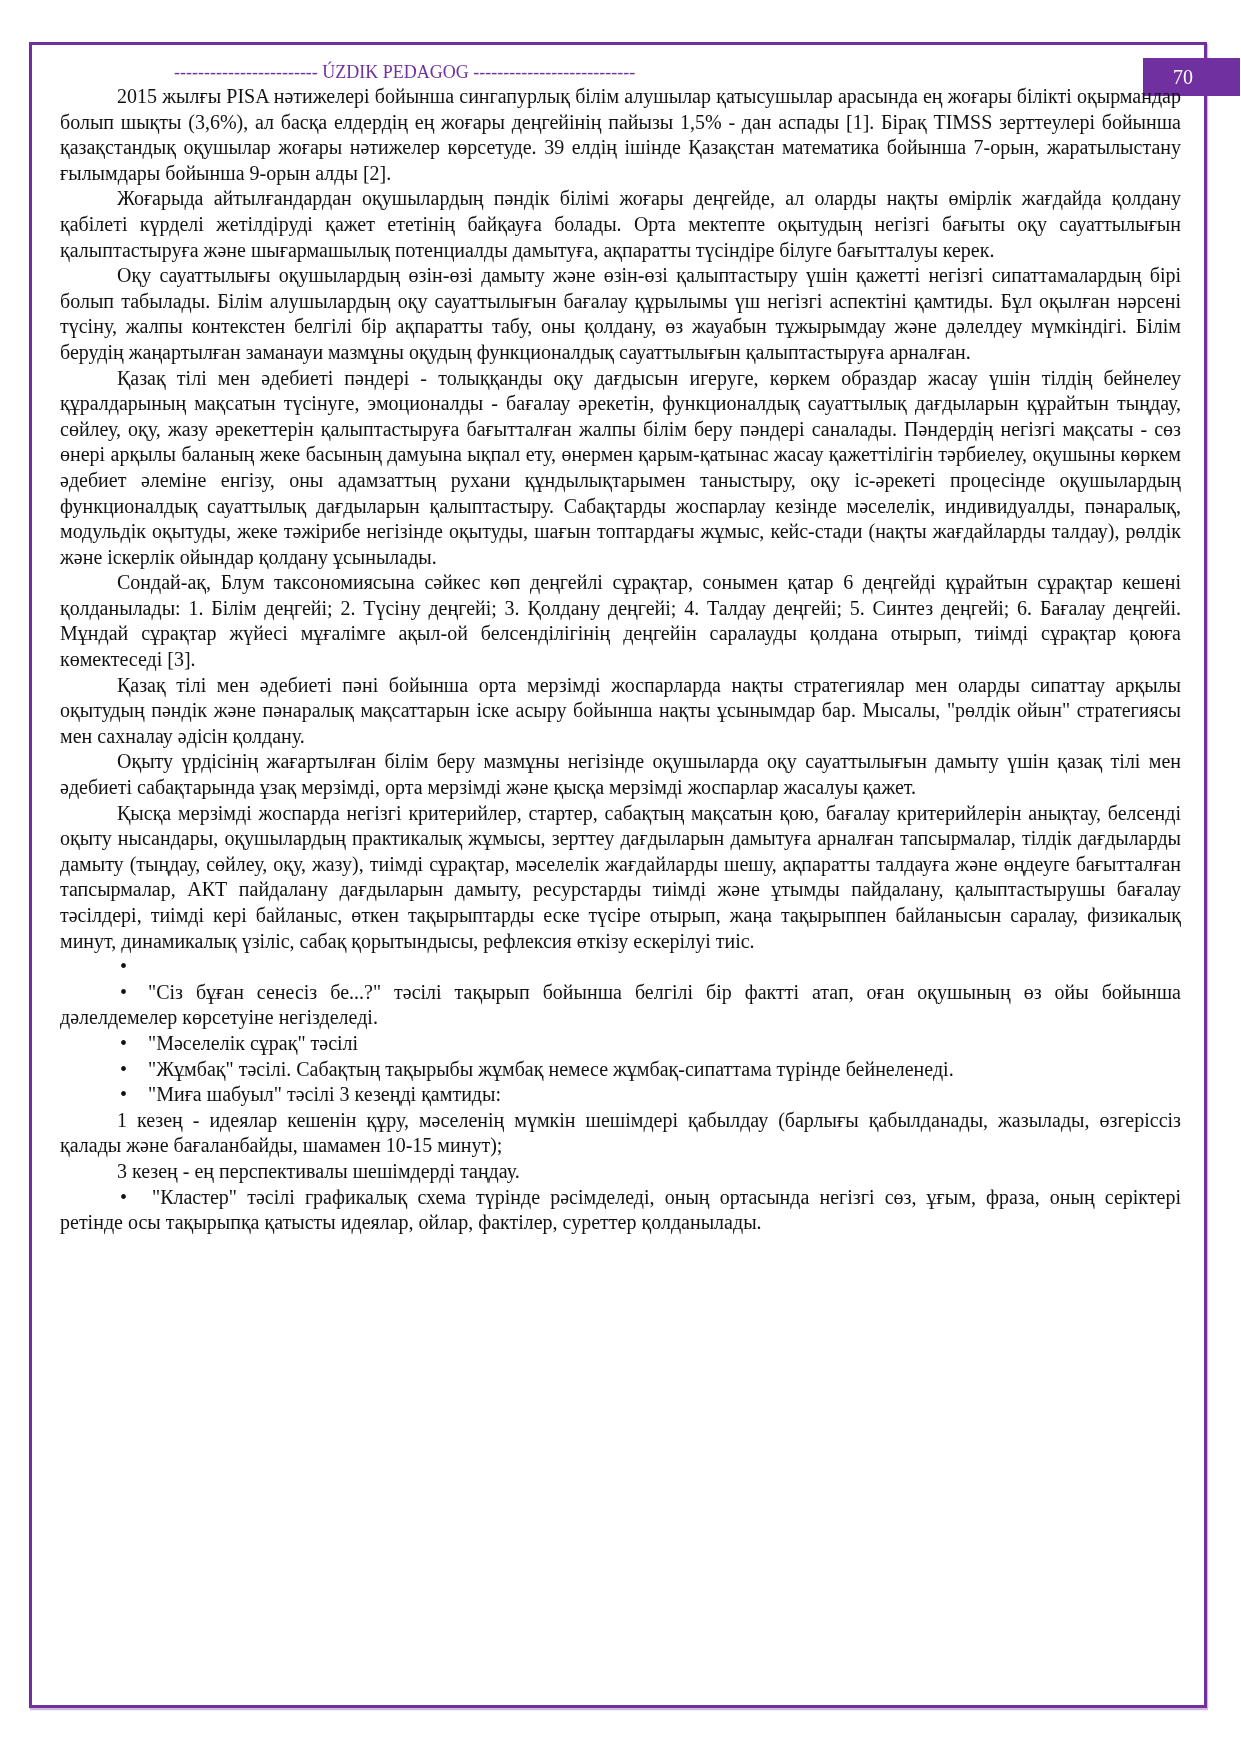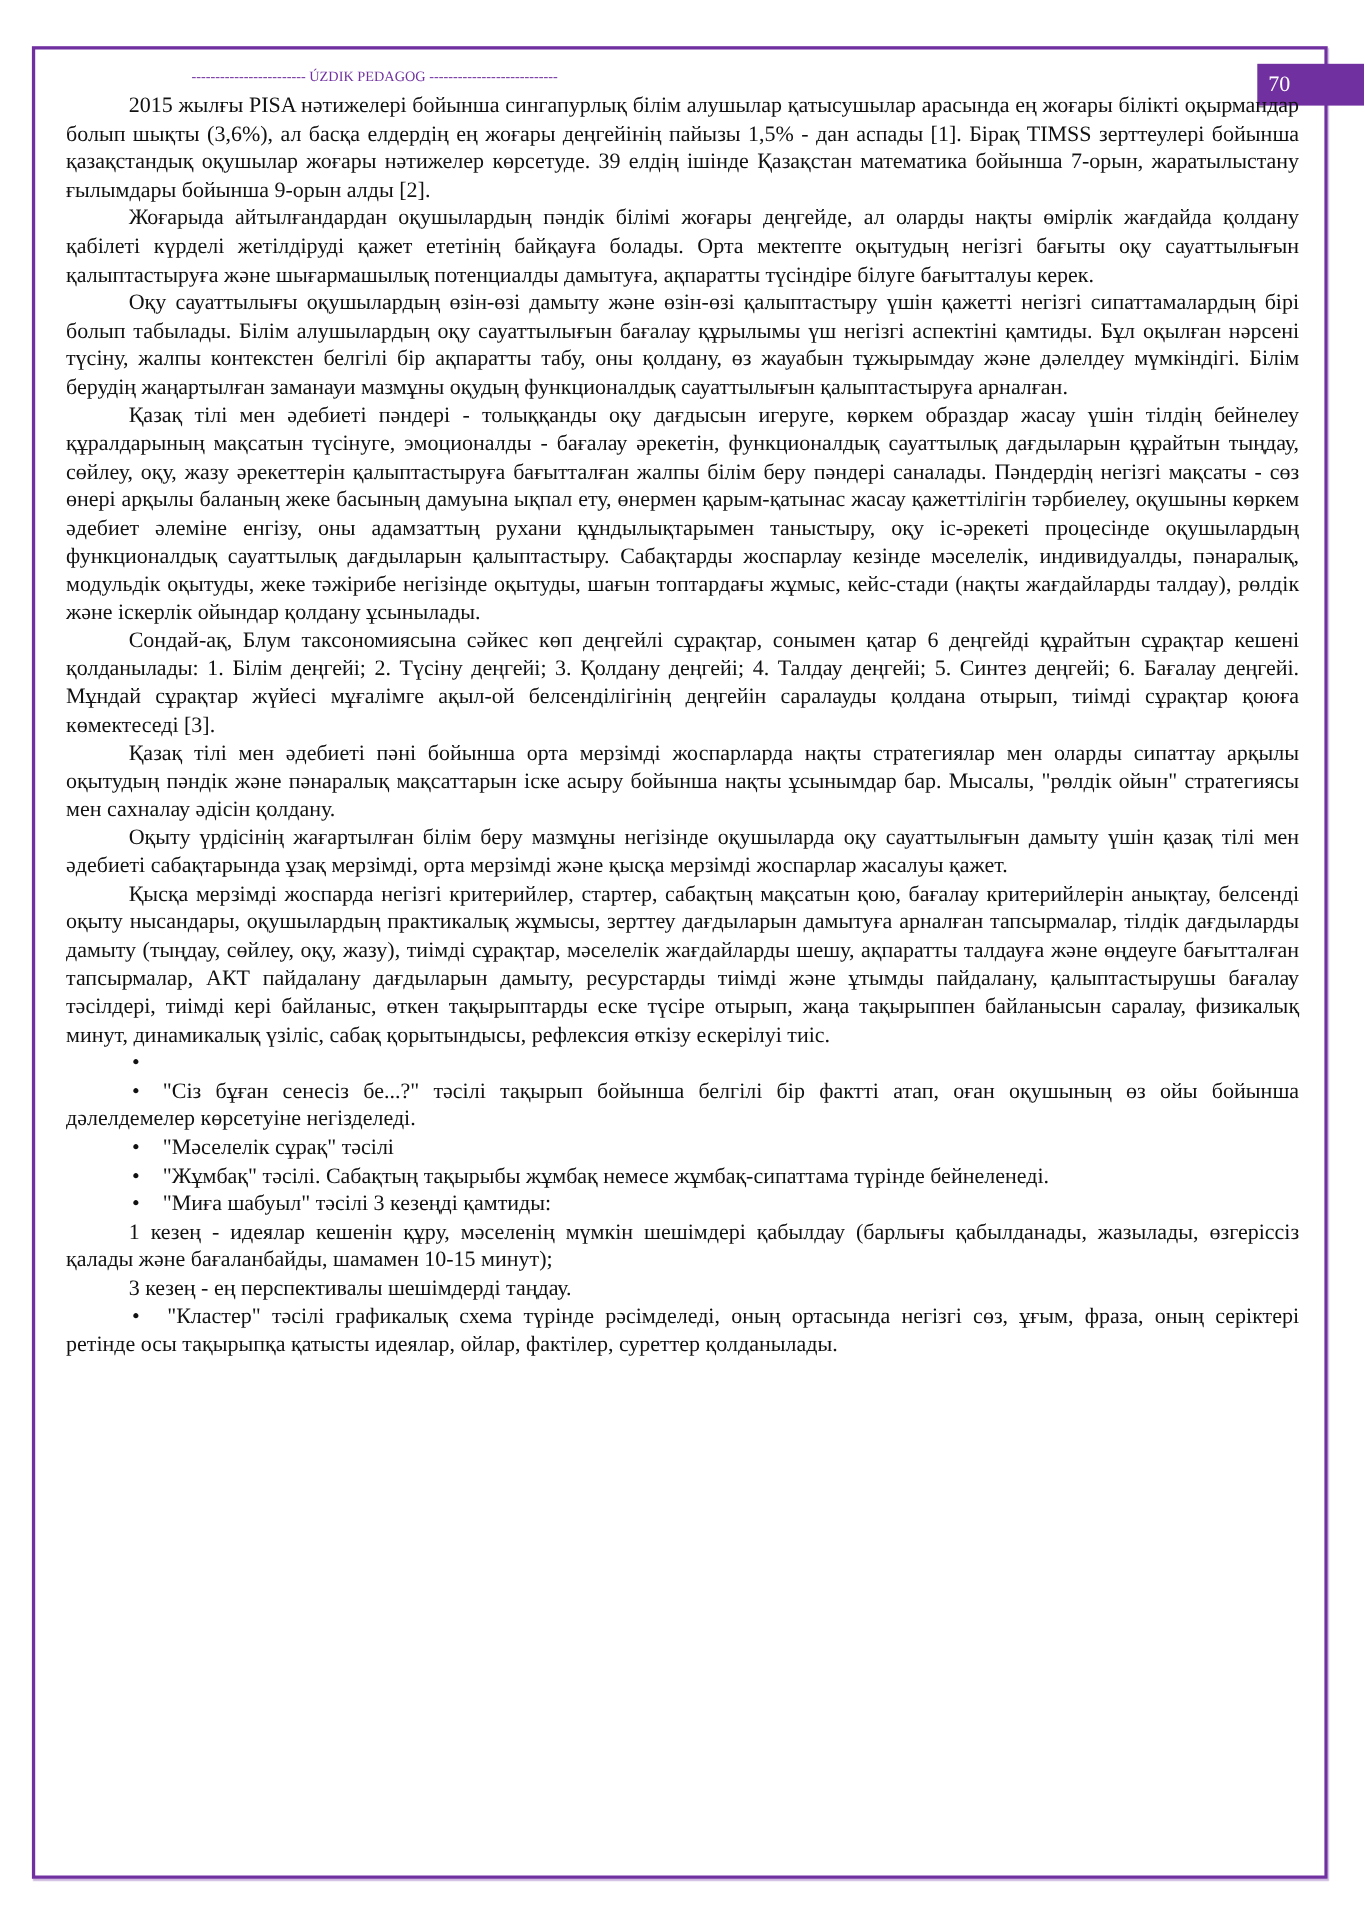--- a/index.html
+++ b/index.html
@@ -22,36 +22,36 @@
     width: 1172px;
     height: 1660px;
     border: 3px solid #7030A0;
     box-shadow: 1px 2px 1px rgba(112,48,160,0.35);
     box-sizing: content-box;
   }
   .header-line {
     position: absolute;
     left: 174px;
     top: 62px;
-    font-size: 13px;
+    font-size: 18px;
     color: #7030A0;
     white-space: nowrap;
     letter-spacing: 0px;
   }
   .page-number {
     position: absolute;
     left: 1143px;
     top: 58px;
     width: 97px;
     height: 38px;
     background: #7030A0;
     color: #ffffff;
     font-size: 20px;
     line-height: 38px;
-    padding-left: 10px;
+    padding-left: 30px;
     box-sizing: border-box;
   }
   .content {
     position: absolute;
     left: 60px;
     top: 84px;
     width: 1121px;
     font-size: 20px;
     line-height: 25.6px;
     text-align: justify;

